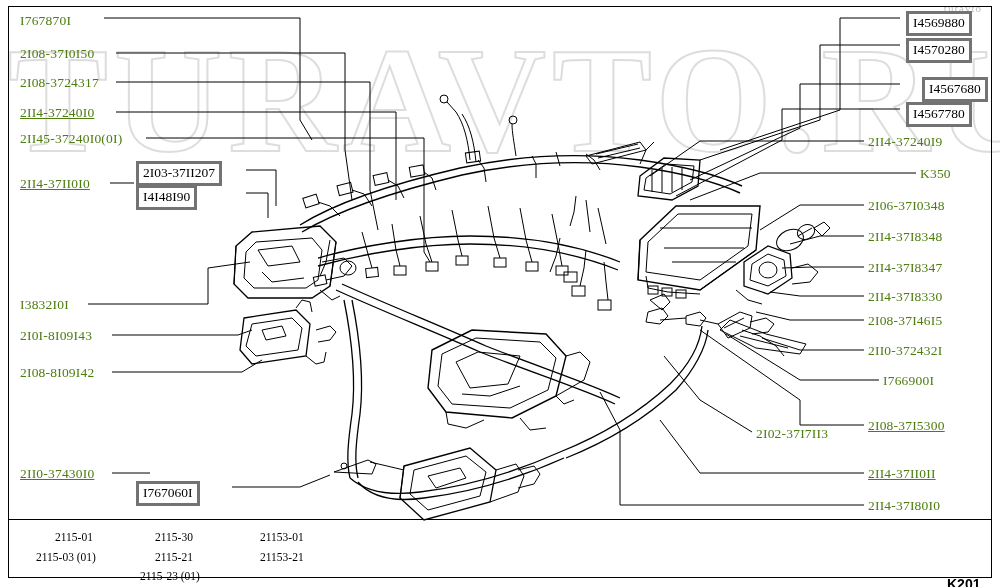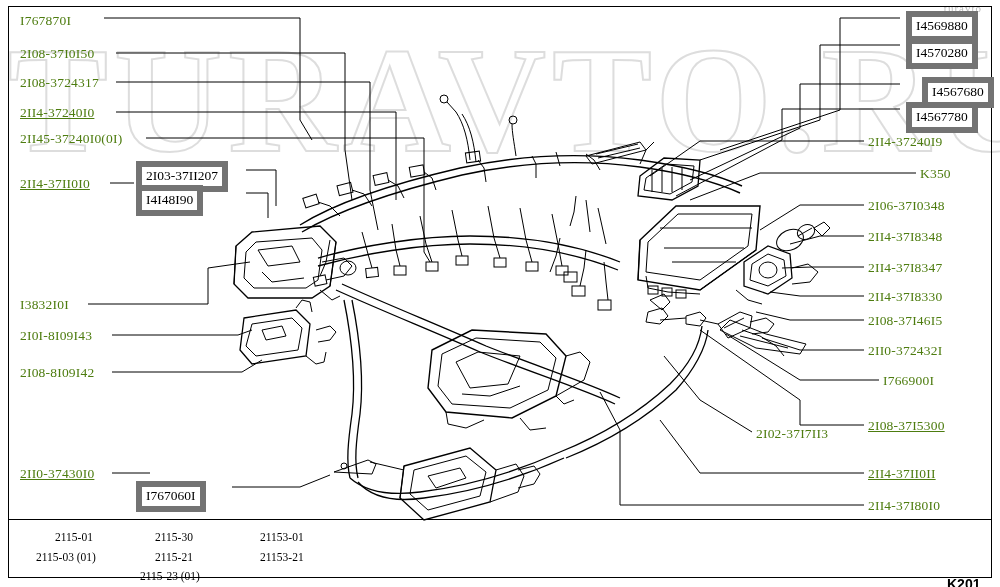--- a/index.html
+++ b/index.html
@@ -67,21 +67,21 @@
     font-size: 13.5px;
     color: #4d7c0f;
     white-space: nowrap;
     letter-spacing: 0.2px;
   }
   .label.u { text-decoration: underline; }
   .boxed {
     position: absolute;
     font-family: "Liberation Serif", serif;
     font-size: 13.5px;
-    border: 6px solid #737373;
+    border: 3px solid #737373;
     padding: 1px 4px 2px 4px;
     background: #ffffff;
     white-space: nowrap;
   }
   .foot {
     position: absolute;
     font-family: "Liberation Serif", serif;
     font-size: 11.5px;
     color: #000;
     white-space: nowrap;

